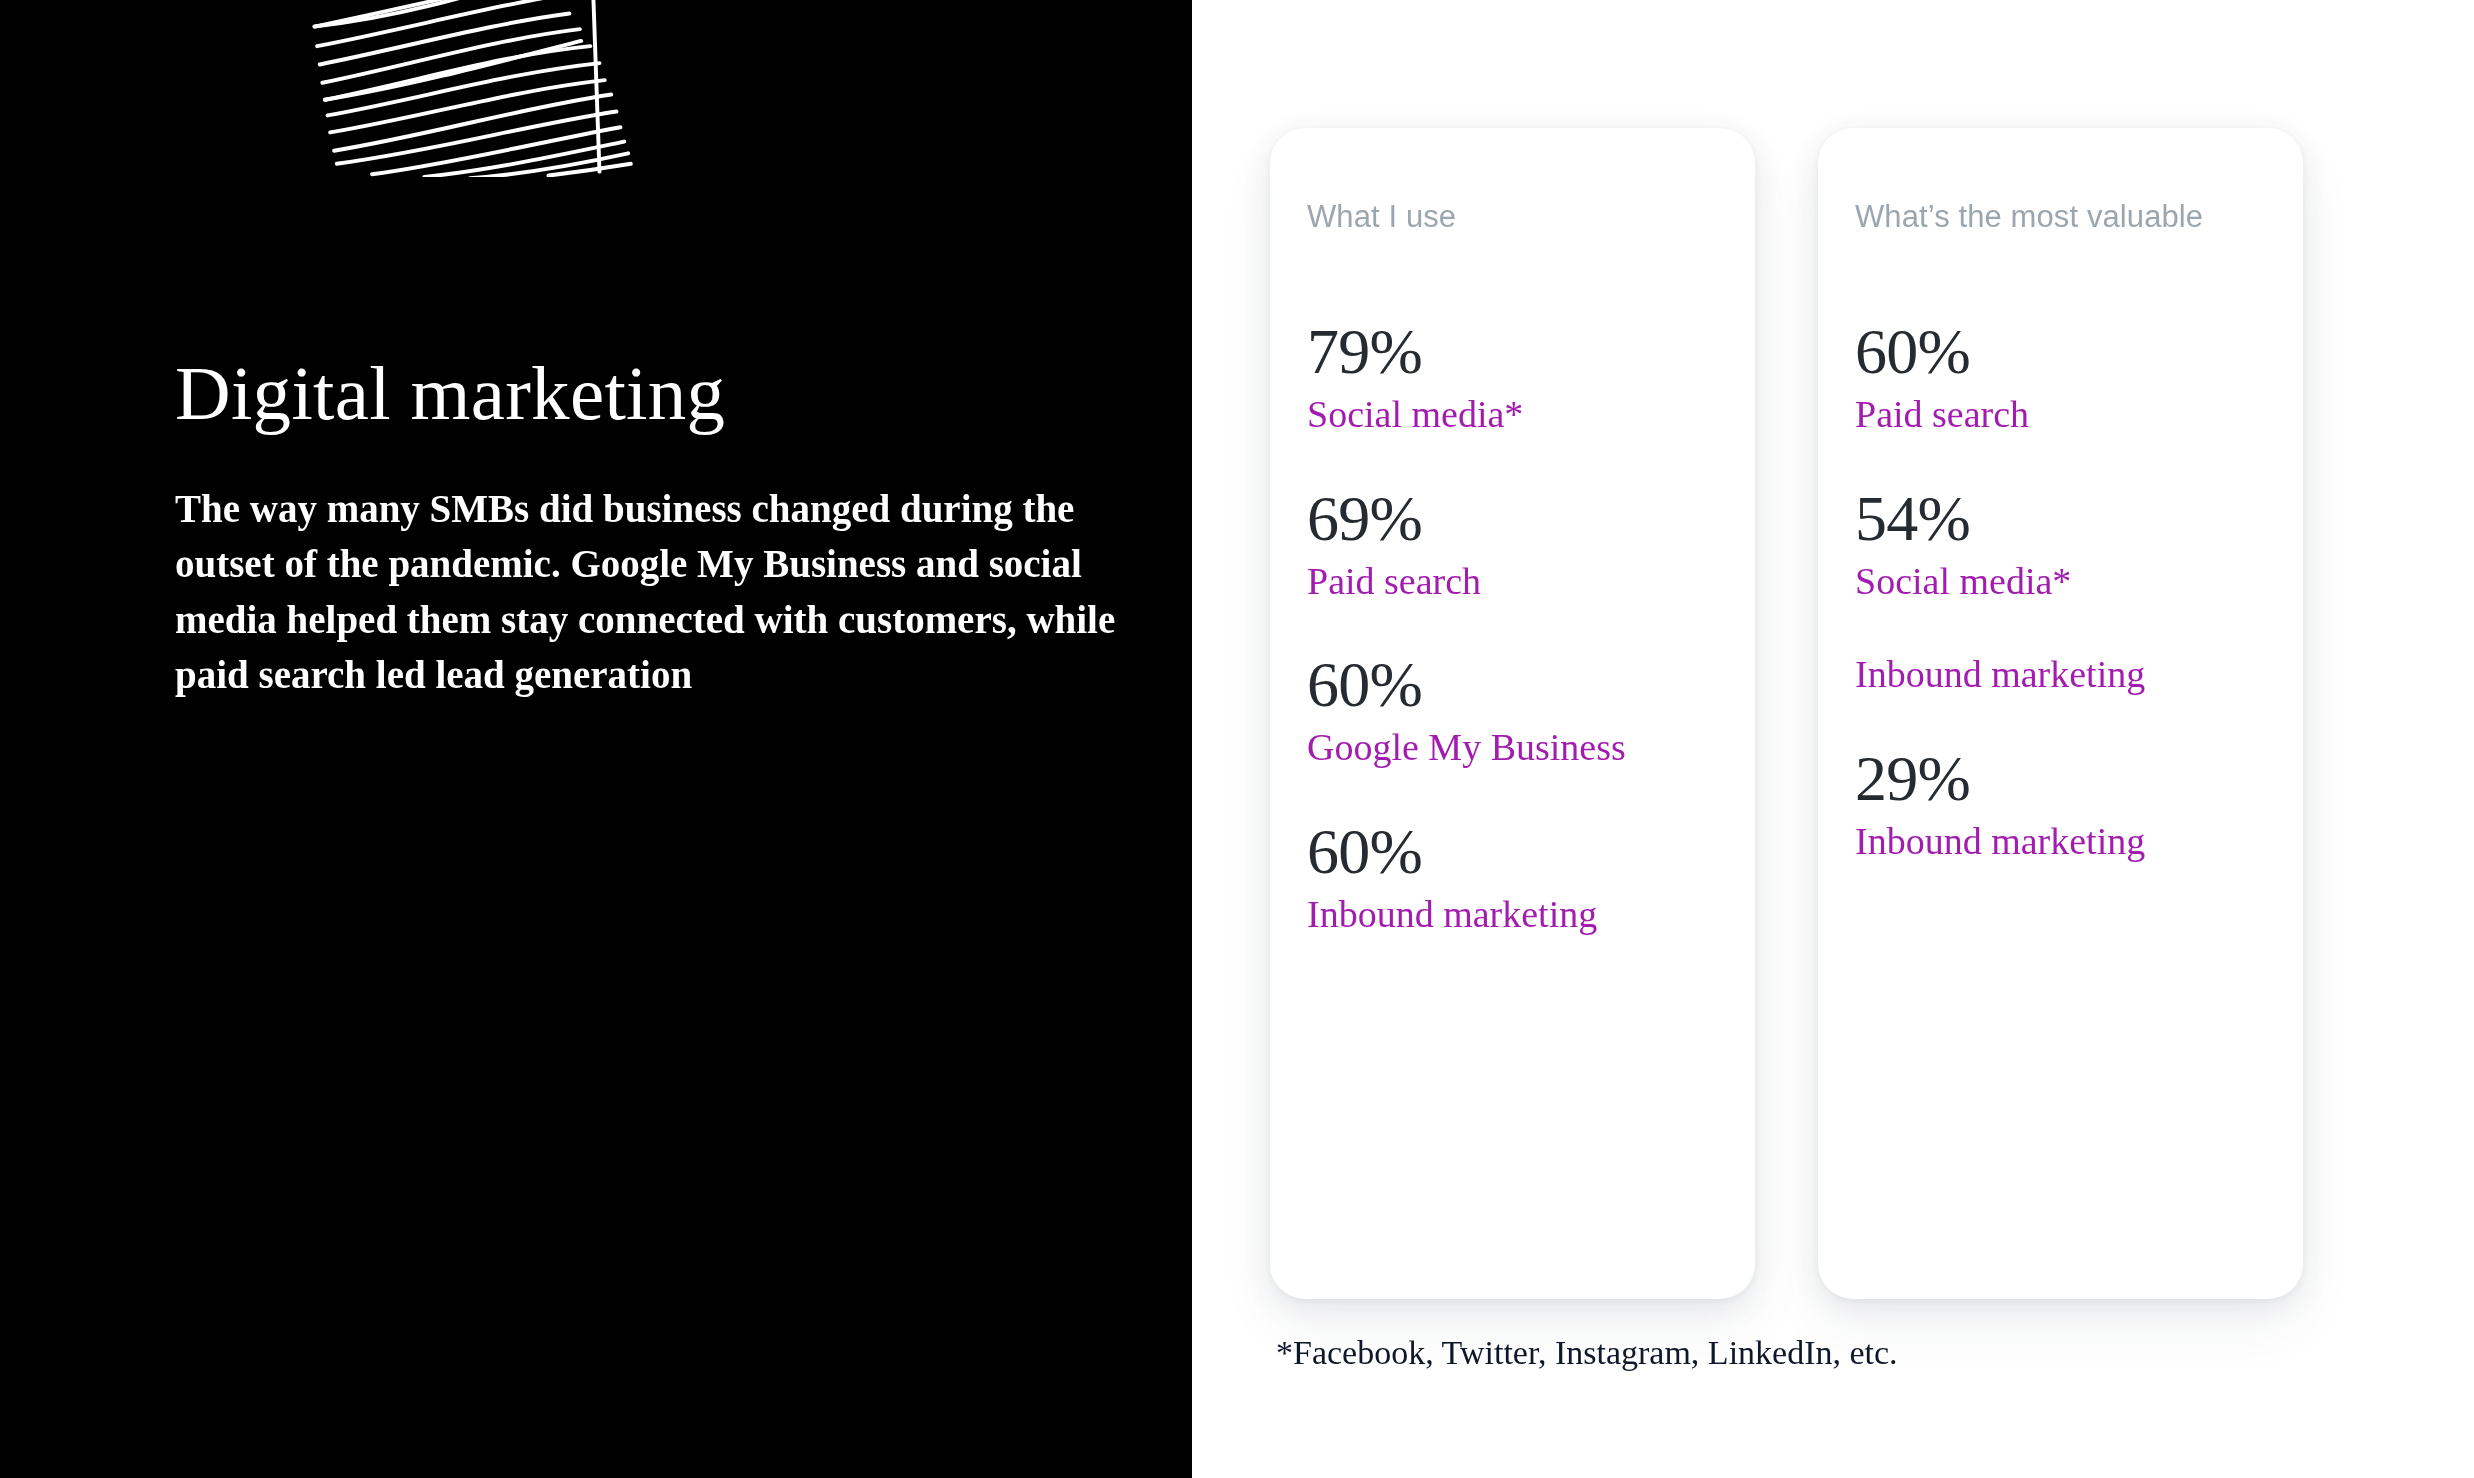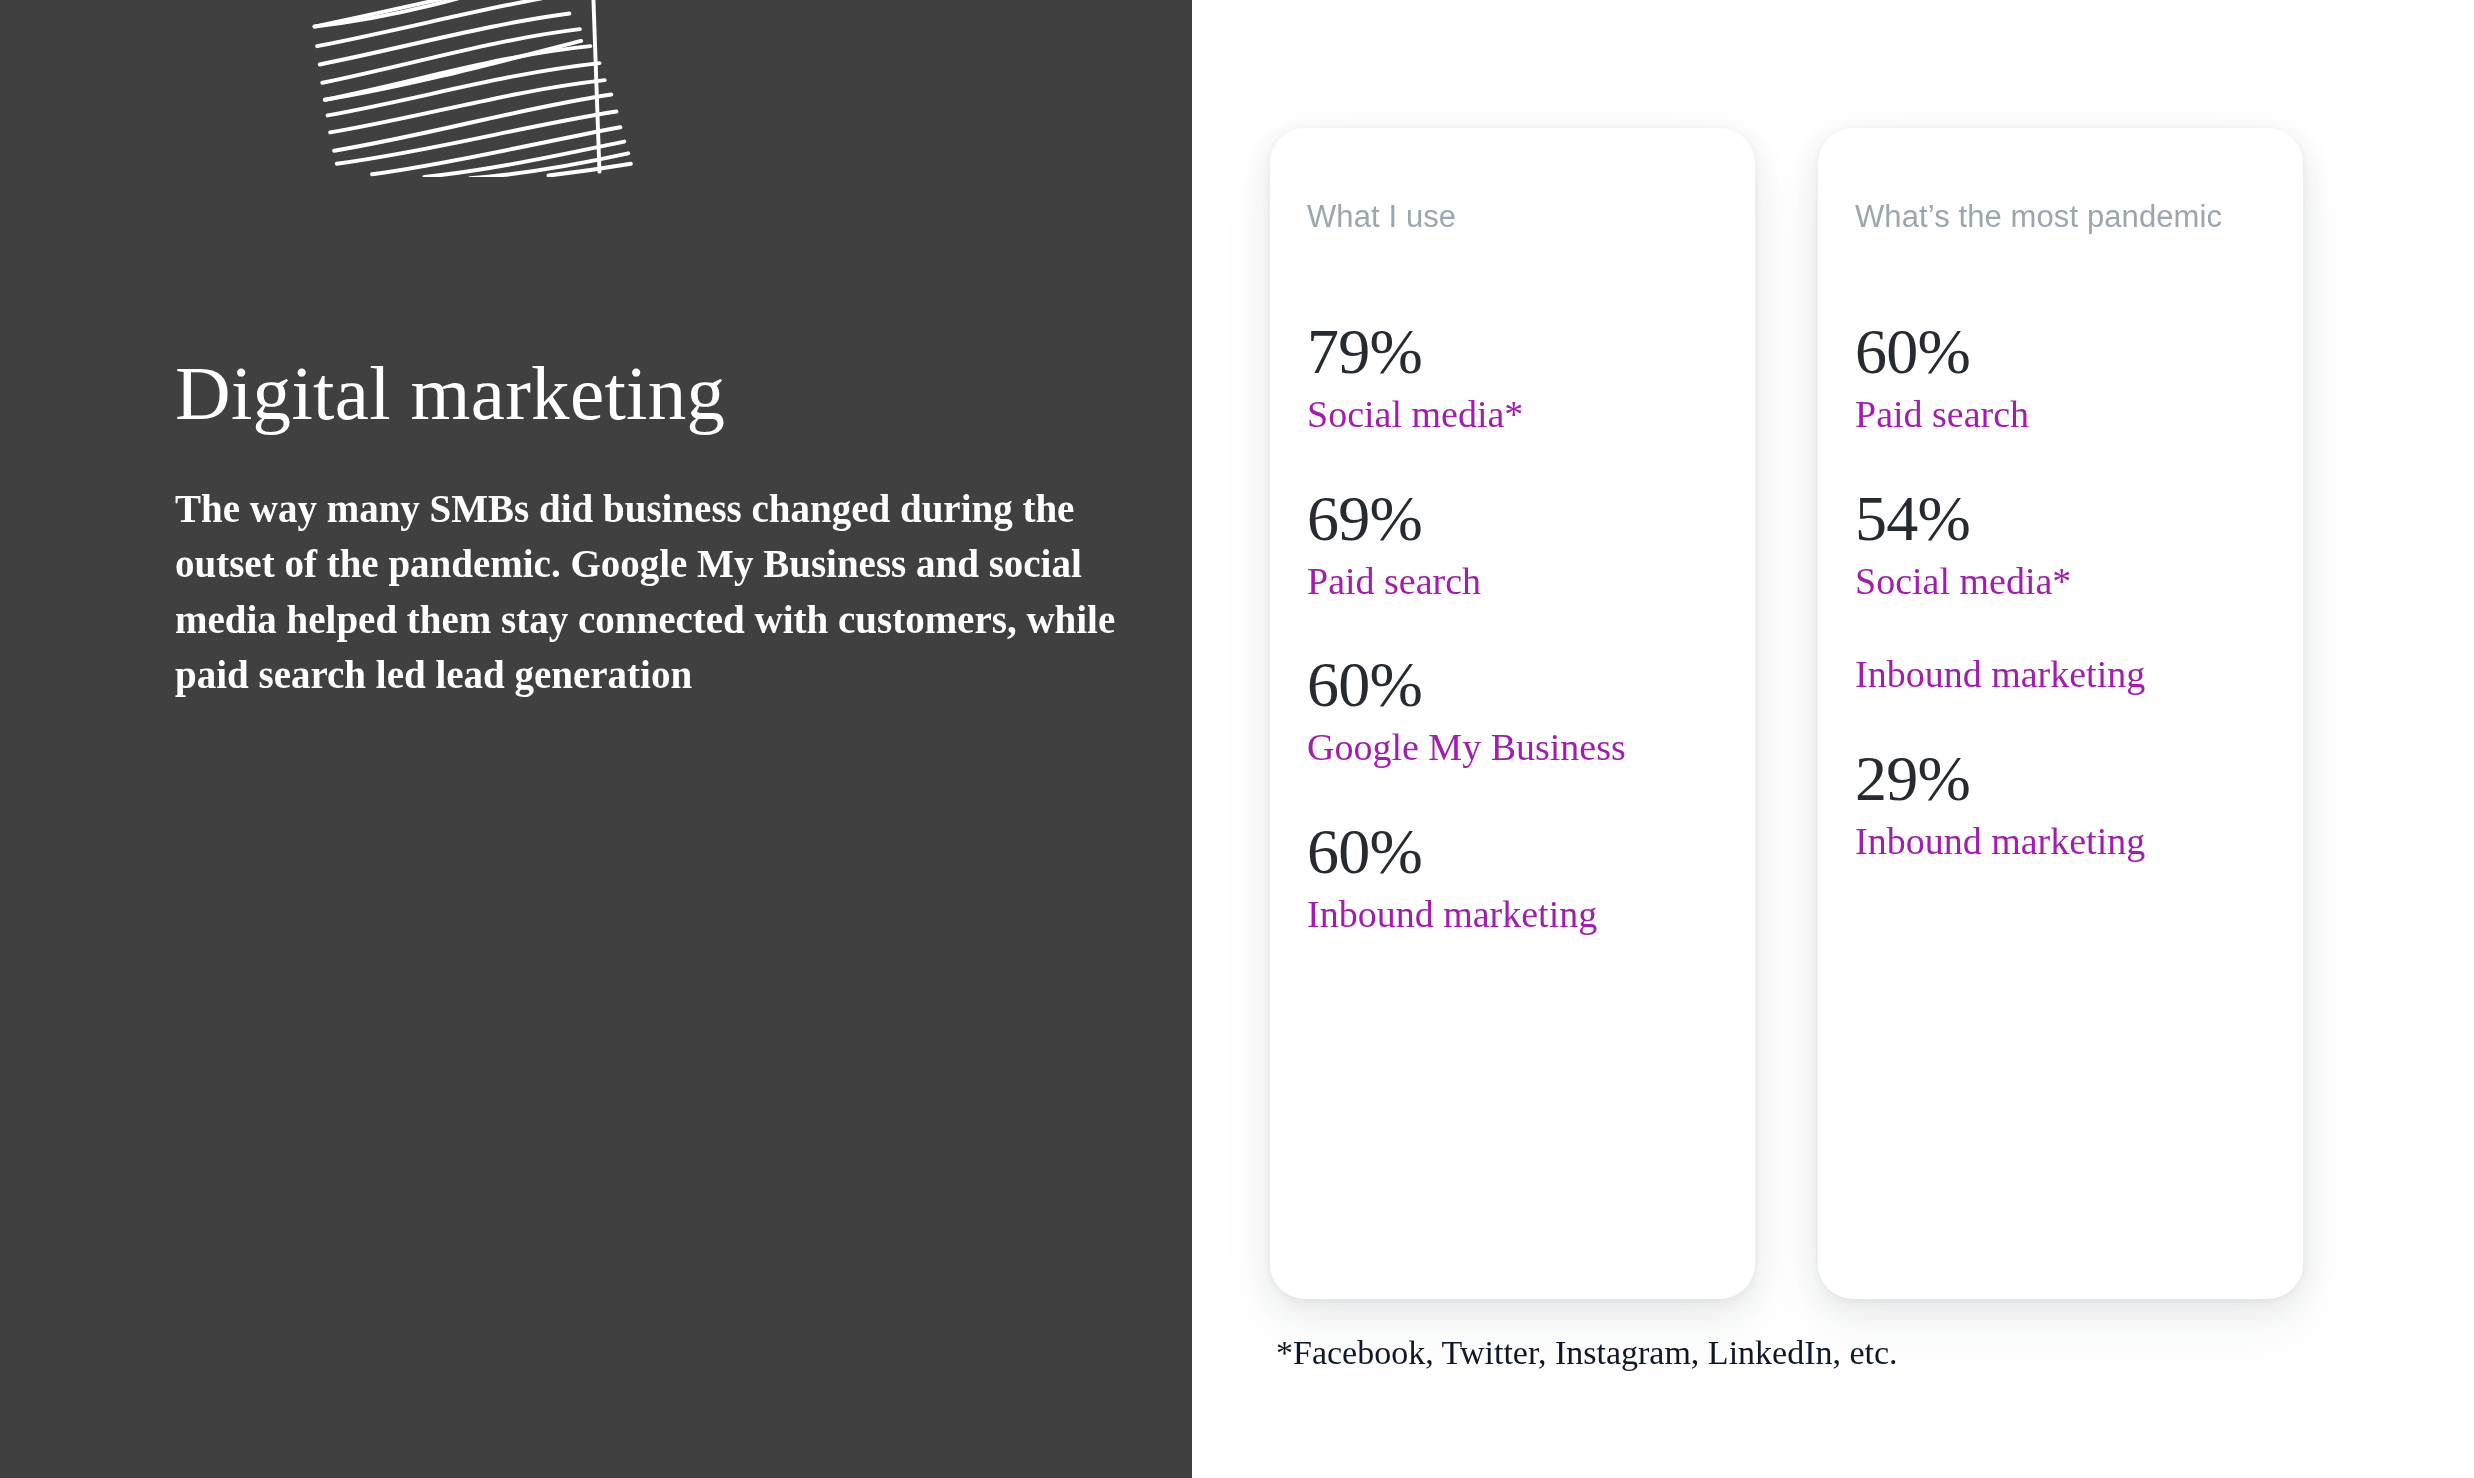--- a/index.html
+++ b/index.html
@@ -22,21 +22,21 @@
     background: #ffffff;
   }
 
   
   .left-panel {
     position: absolute;
     left: 0;
     top: 0;
     width: 1192px;
     height: 1478px;
-    background: #404040;
+    background: #000000;
     overflow: hidden;
   }
 
   .scribble {
     position: absolute;
     left: 274px;
     top: -52px;
     width: 366px;
     height: 229px;
     pointer-events: none;
@@ -209,21 +209,21 @@
             <span class="stat-label">Google My Business</span>
           </li>
           <li class="stat-item">
             <span class="stat-value">60%</span>
             <span class="stat-label">Inbound marketing</span>
           </li>
         </ul>
       </div>
 
       <div class="stat-card">
-        <div class="card-heading">What’s the most pandemic</div>
+        <div class="card-heading">What’s the most valuable</div>
         <ul class="stat-list">
           <li class="stat-item">
             <span class="stat-value">60%</span>
             <span class="stat-label">Paid search</span>
           </li>
           <li class="stat-item">
             <span class="stat-value">54%</span>
             <span class="stat-label">Social media*</span>
           </li>
           <li class="stat-item">

